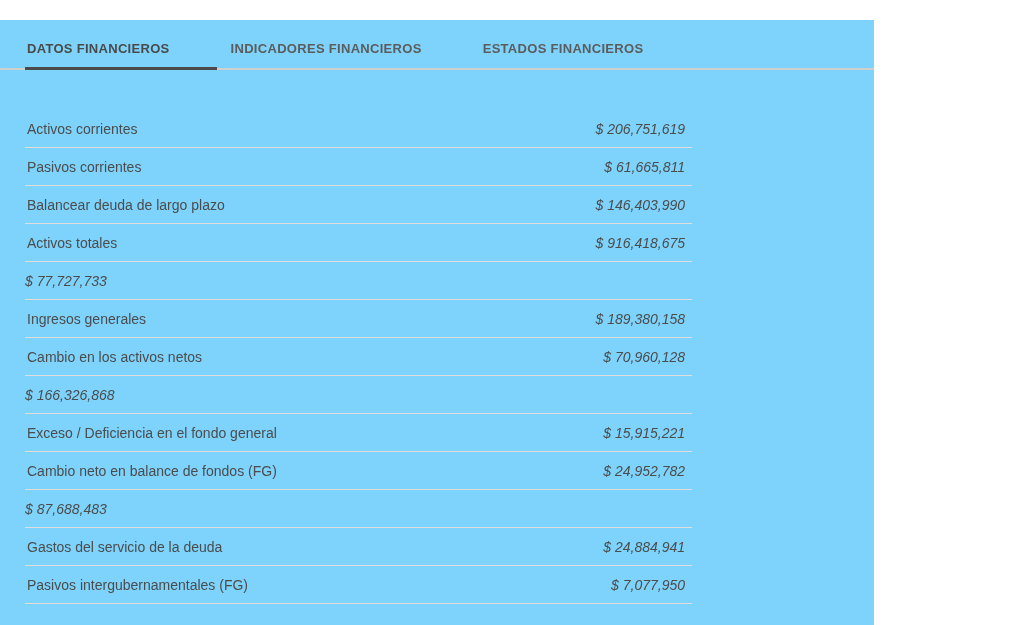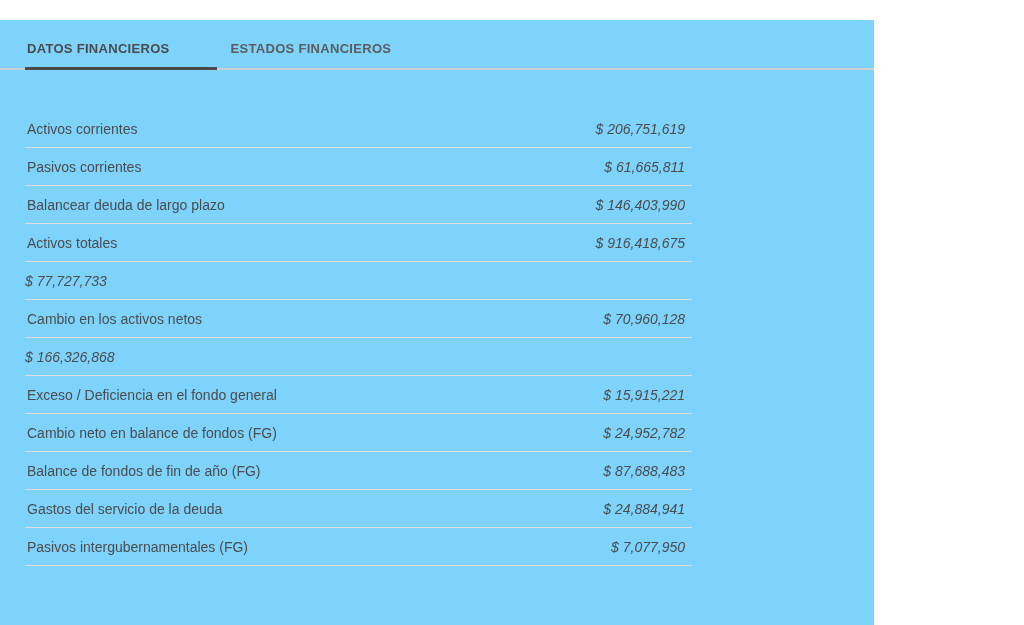--- a/index.html
+++ b/index.html
@@ -78,20 +78,23 @@
 </head>
 <body>
 
 <div class="screen">
 
   <div class="tabbar">
   <div class="tab active">
     <span>DATOS FINANCIEROS</span>
   </div>
 
+  <div class="tab">
+    <span>INDICADORES FINANCIEROS</span>
+  </div>
 
   <div class="tab">
     <span>ESTADOS FINANCIEROS</span>
   </div>
 </div>
 
   <div class="data-table">
   <div class="data-row">
     <span class="row-label">Activos corrientes</span>
     <span class="row-value">$ 206,751,619</span>
@@ -109,20 +112,24 @@
 
   <div class="data-row">
     <span class="row-label">Activos totales</span>
     <span class="row-value">$ 916,418,675</span>
   </div>
 
   <div class="data-row">
     <span class="row-value">$ 77,727,733</span>
   </div>
 
+  <div class="data-row">
+    <span class="row-label">Ingresos generales</span>
+    <span class="row-value">$ 189,380,158</span>
+  </div>
 
   <div class="data-row">
     <span class="row-label">Cambio en los activos netos</span>
     <span class="row-value">$ 70,960,128</span>
   </div>
 
   <div class="data-row">
     <span class="row-value">$ 166,326,868</span>
   </div>
 
@@ -131,21 +138,20 @@
     <span class="row-label">Exceso / Deficiencia en el fondo general</span>
     <span class="row-value">$ 15,915,221</span>
   </div>
 
   <div class="data-row">
     <span class="row-label">Cambio neto en balance de fondos (FG)</span>
     <span class="row-value">$ 24,952,782</span>
   </div>
 
   <div class="data-row">
-    <span class="row-label">Balance de fondos de fin de año (FG)</span>
     <span class="row-value">$ 87,688,483</span>
   </div>
 
   <div class="data-row">
     <span class="row-label">Gastos del servicio de la deuda</span>
     <span class="row-value">$ 24,884,941</span>
   </div>
 
   <div class="data-row">
     <span class="row-label">Pasivos intergubernamentales (FG)</span>

